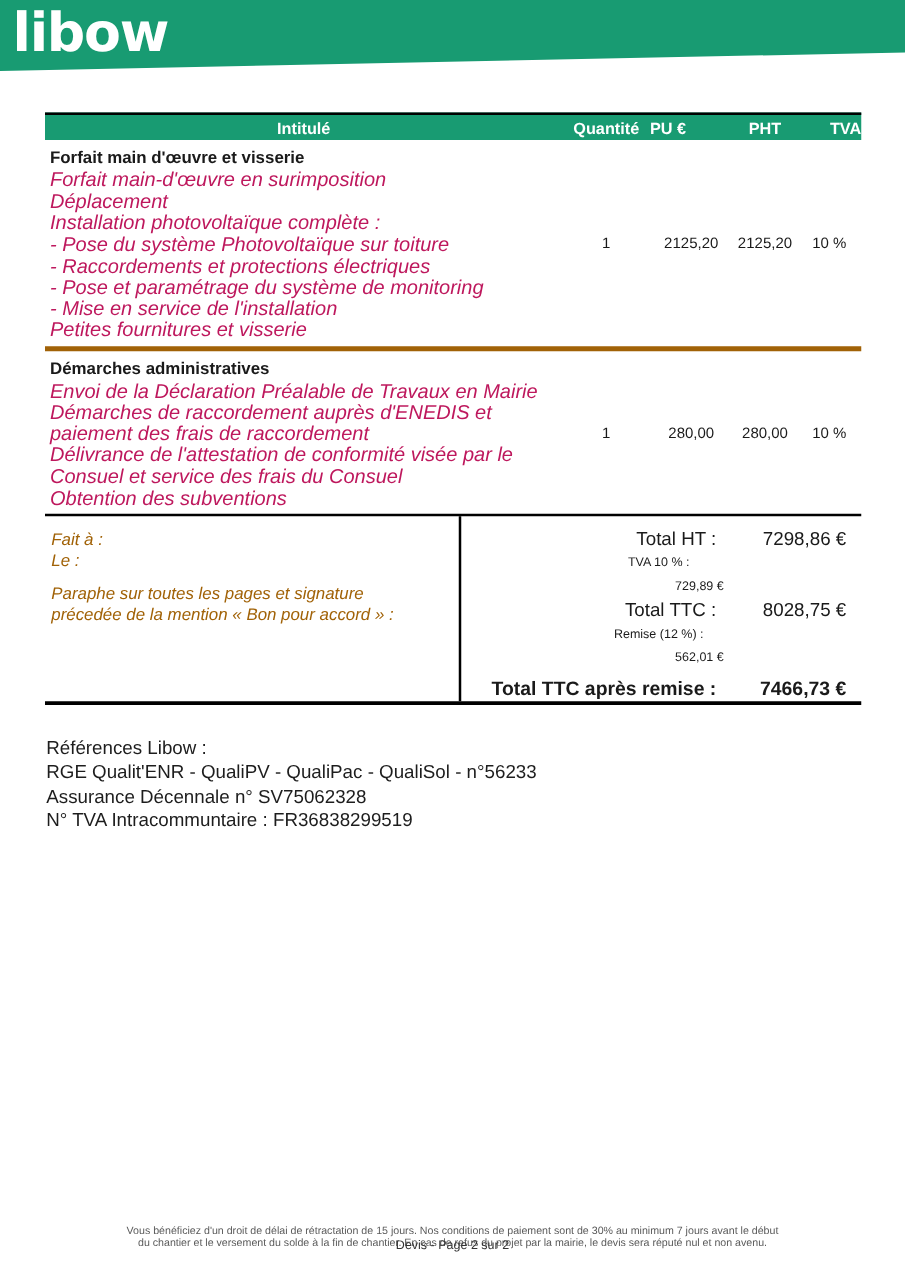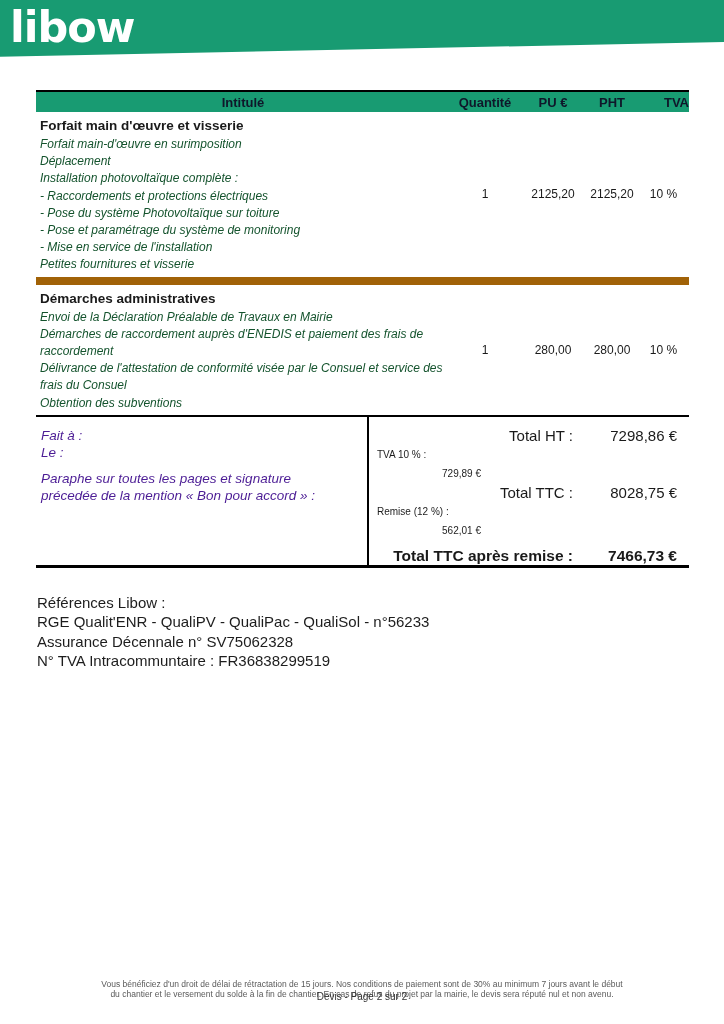--- a/index.html
+++ b/index.html
@@ -36,46 +36,46 @@
 
   
   .doc-table {
     margin: 20px 35px 0 36px;
     width: 653px;
   }
   .thead {
     display: flex;
     background: #189b72;
     border-top: 2px solid #000000;
-    color: #0f172a;
+    color: #ffffff;
     font-weight: bold;
     font-size: 13px;
     height: 22px;
     align-items: center;
   }
   .col-int  { flex: 1; text-align: center; }
   .col-q    { width: 70px; text-align: center; }
-  .col-pu   { width: 66px; text-align: center; }
+  .col-pu   { width: 66px; text-align: left; }
   .col-pht  { width: 52px; text-align: center; }
   .col-tva  { width: 51px; text-align: right; }
 
   .section { display: flex; }
-  .section.first { border-bottom: 8px solid #a16207; align-items: center; }
+  .section.first { border-bottom: 4px solid #a16207; align-items: center; }
   .sec-left { flex: 1; padding: 2px 6px 3px 4px; }
   .sec-title {
     font-size: 13.5px;
     font-weight: bold;
     line-height: 21px;
     padding-top: 1px;
   }
   .desc {
     font-style: italic;
-    font-size: 12px;
+    font-size: 16px;
     line-height: 17.2px;
-    color: #14532d;
+    color: #be185d;
   }
   .vcell {
     display: flex;
     align-items: center;
     justify-content: center;
     font-size: 12px;
     color: #1a1a1a;
   }
   .vcell.w-q   { width: 70px; }
   .vcell.w-pu  { width: 66px; }
@@ -88,29 +88,29 @@
     height: 153px;
     border-top: 2px solid #000000;
     border-bottom: 3px solid #000000;
   }
   .sig-cell {
     width: 331px;
     padding: 10px 20px 0 5px;
     font-style: italic;
     font-size: 13.5px;
     line-height: 17.5px;
-    color: #4c1d95;
+    color: #a16207;
   }
   .sig-paraphe { margin-top: 8px; max-width: 322px; }
   .amounts-cell {
     flex: 1;
     border-left: 2px solid #000000;
     padding: 9px 12px 0 8px;
   }
-  .t-row { display: flex; align-items: flex-start; }
+  .t-row { display: flex; align-items: center; }
   .t-row .t-label { flex: 1; text-align: right; }
   .t-row .t-value { width: 104px; text-align: right; }
   .t-row.large { font-size: 15px; line-height: 19px; }
   .t-row.small { font-size: 10px; line-height: 19px; color: #1c1c1c; flex-direction: column; }
   .t-row.final { font-size: 15.5px; line-height: 20px; font-weight: bold; margin-top: 6px; }
 
   
   .references {
     margin: 25px 0 0 37px;
     font-size: 15px;
@@ -158,22 +158,22 @@
       <div class="col-pht">PHT</div>
       <div class="col-tva">TVA</div>
     </div>
 
     <div class="section first">
       <div class="sec-left">
         <div class="sec-title">Forfait main d'œuvre et visserie</div>
         <div class="desc">Forfait main-d'œuvre en surimposition</div>
         <div class="desc">Déplacement</div>
         <div class="desc">Installation photovoltaïque complète :</div>
+        <div class="desc">- Pose du système Photovoltaïque sur toiture</div>
         <div class="desc">- Raccordements et protections électriques</div>
-        <div class="desc">- Pose du système Photovoltaïque sur toiture</div>
         <div class="desc">- Pose et paramétrage du système de monitoring</div>
         <div class="desc">- Mise en service de l'installation</div>
         <div class="desc">Petites fournitures et visserie</div>
       </div>
       <div class="vcell w-q">1</div>
       <div class="vcell w-pu">2125,20</div>
       <div class="vcell w-pht">2125,20</div>
       <div class="vcell w-tva">10 %</div>
     </div>
 

